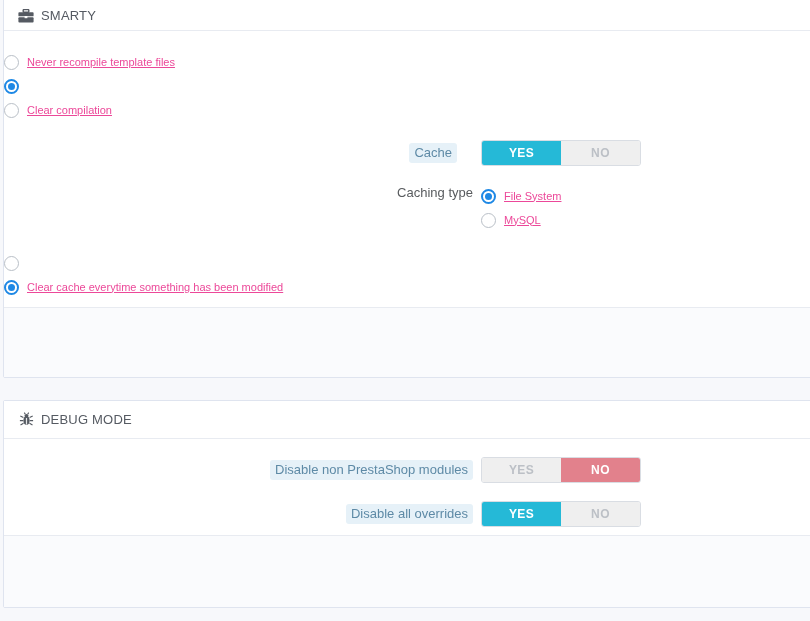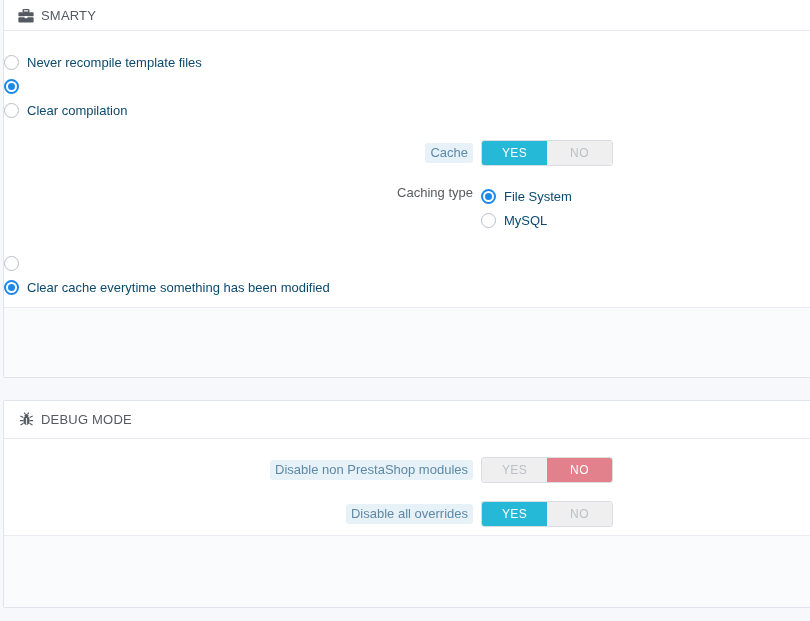--- a/index.html
+++ b/index.html
@@ -127,34 +127,36 @@
     position: absolute;
     left: 50%;
     top: 50%;
     width: 7px;
     height: 7px;
     margin: -3.5px 0 0 -3.5px;
     border-radius: 50%;
     background: #1e88e5;
   }
   .radio-text {
-    font-size: 13px;
-    color: #0c4a6e;
+    font-size: 11px;
+    color: #ec4899;
     line-height: 17px;
     white-space: nowrap;
+    text-decoration: underline;
   }
 
   
   .switch {
     display: inline-flex;
     border-radius: 3px;
     overflow: hidden;
     border: 1px solid #d9dde3;
     height: 26px;
-    width: 132px;
+    width: 160px;
+    font-weight: bold;
   }
   .switch .half {
     width: 80px;
     display: flex;
     align-items: center;
     justify-content: center;
     font-size: 12px;
     letter-spacing: .4px;
     color: #bcc0c6;
     background: #efefef;
@@ -201,21 +203,21 @@
             <span class="radio on"></span>
           </div>
           <div class="radio-line">
             <span class="radio"></span>
             <span class="radio-text">Clear compilation</span>
           </div>
         </div>
       </div>
 
       <div class="form-row" style="padding-top:18px; align-items:center;">
-        <div class="form-label" style="padding-right:8px;">
+        <div class="form-label" style="padding-right:24px;">
           <span class="label-hint">Cache</span>
         </div>
         <div class="form-control">
           <div class="switch">
             <div class="half on-yes">YES</div>
             <div class="half">NO</div>
           </div>
         </div>
       </div>
 

